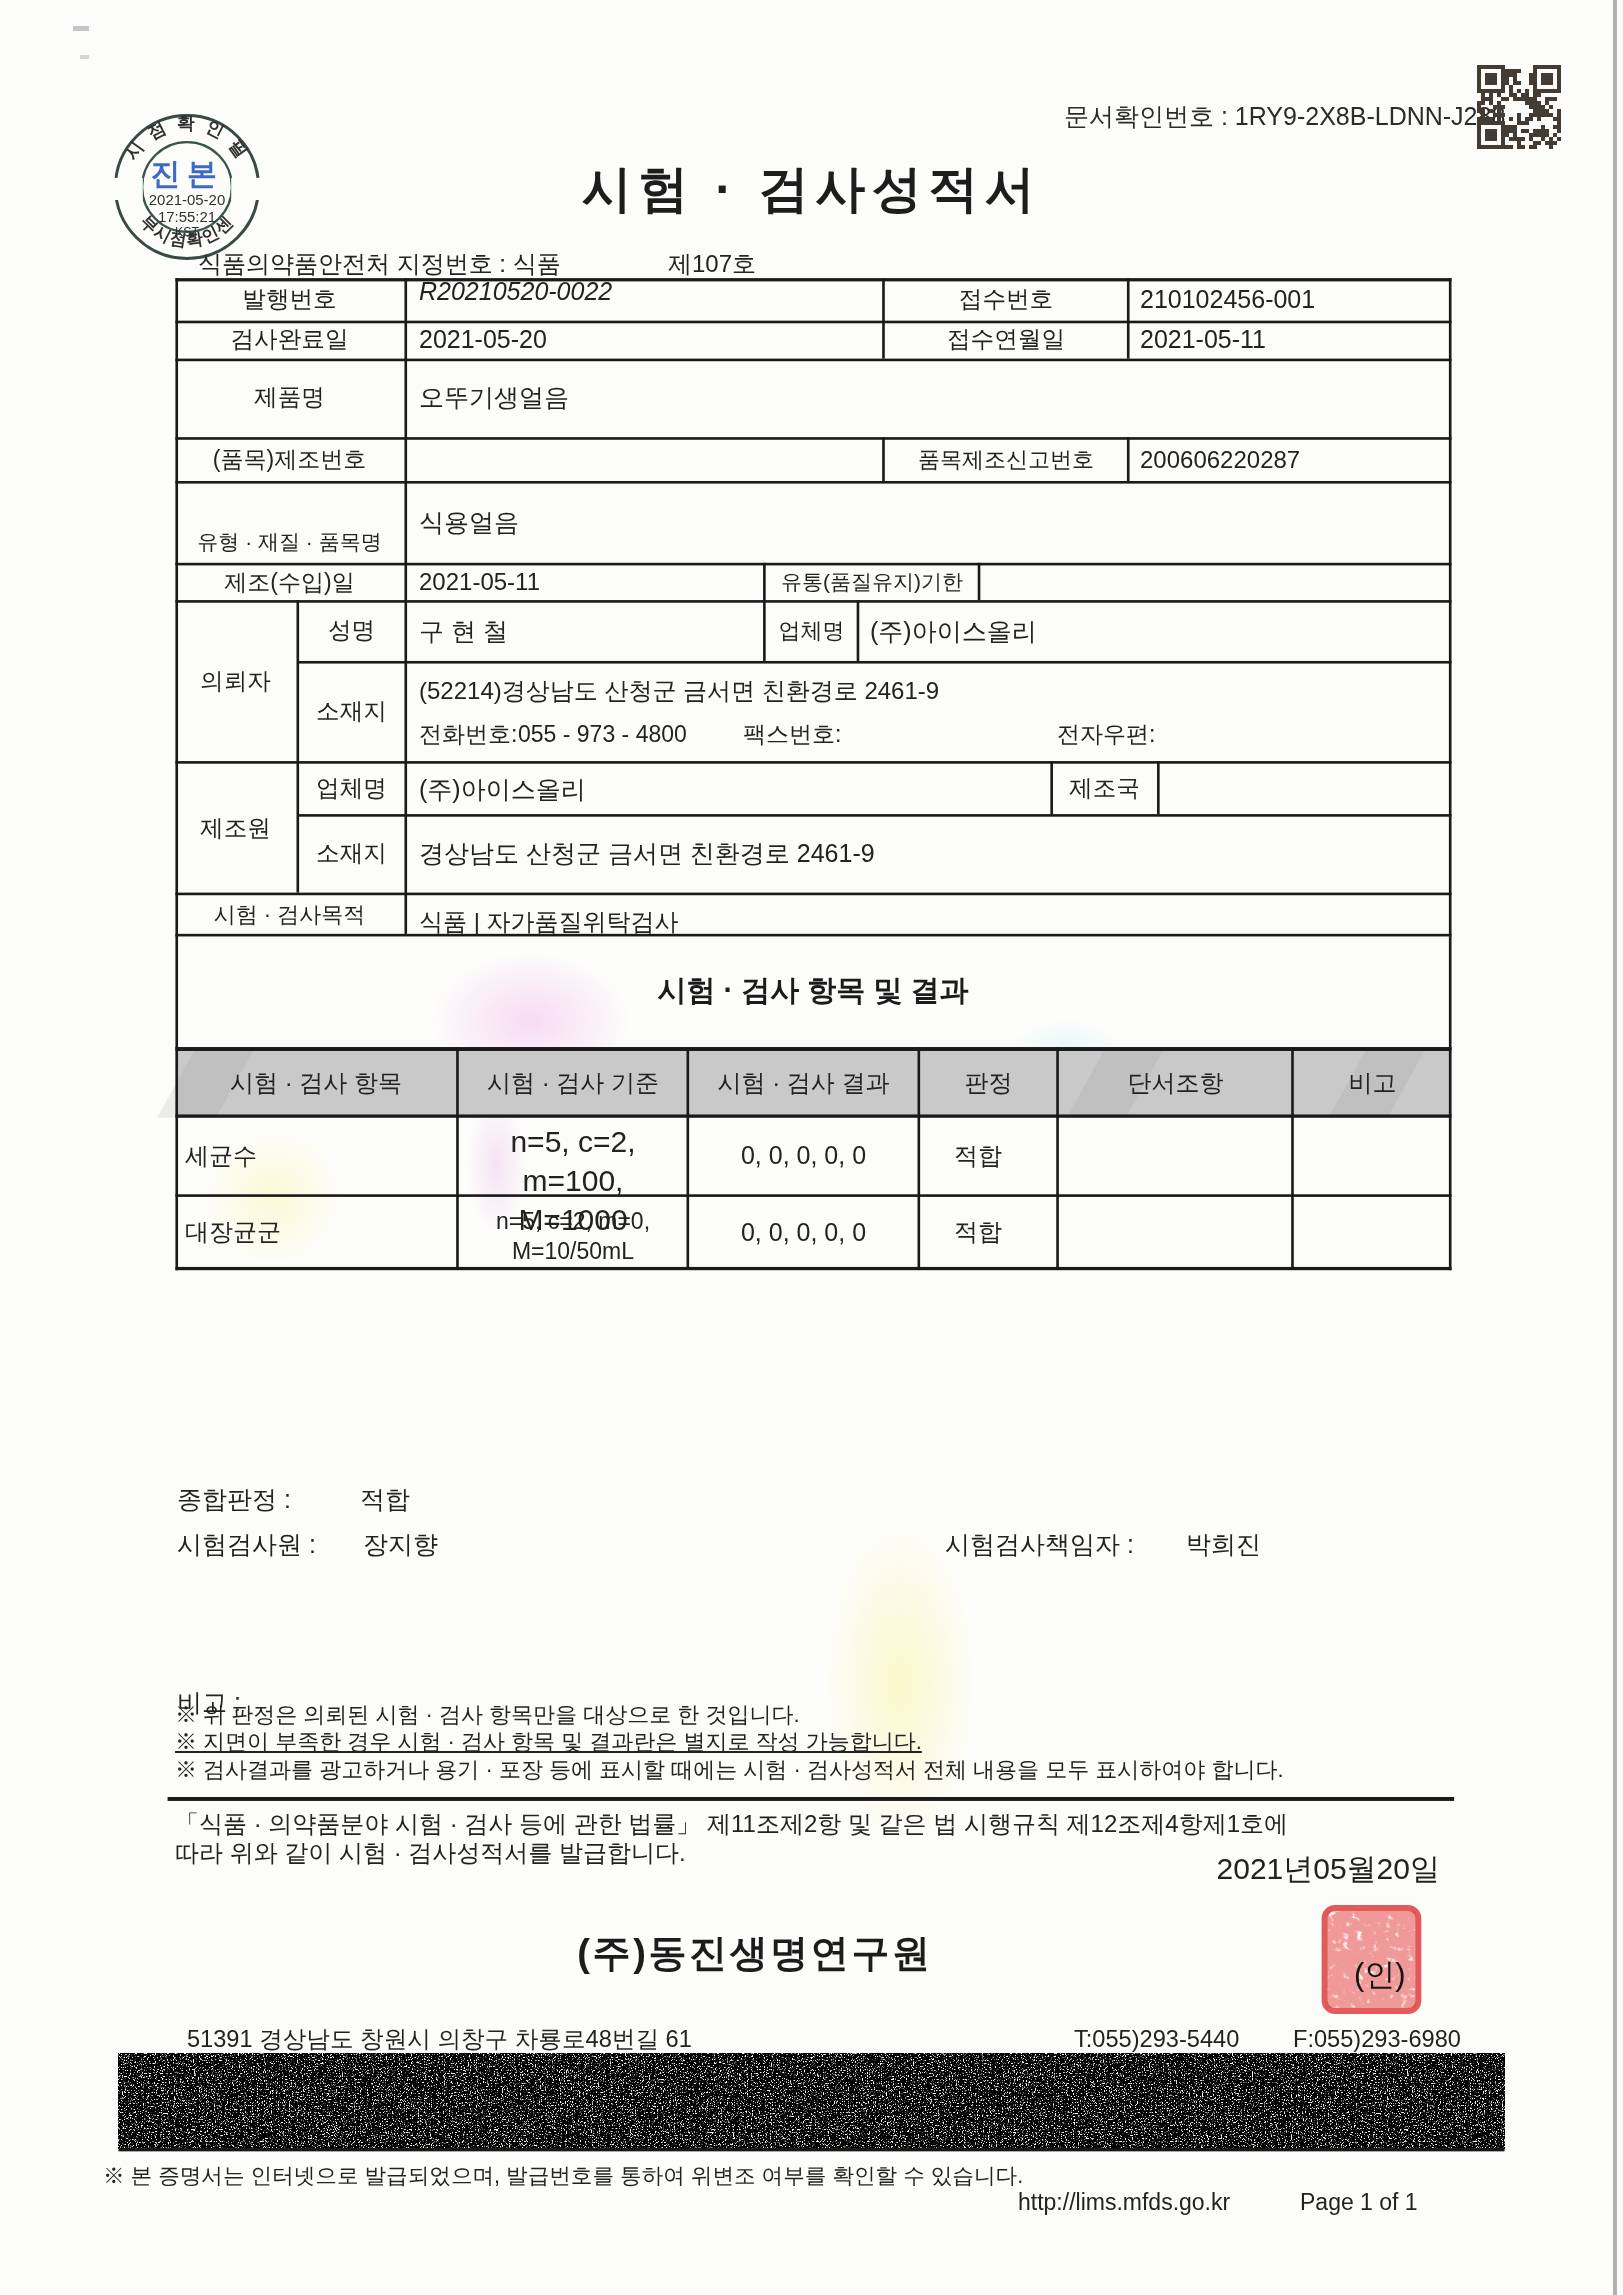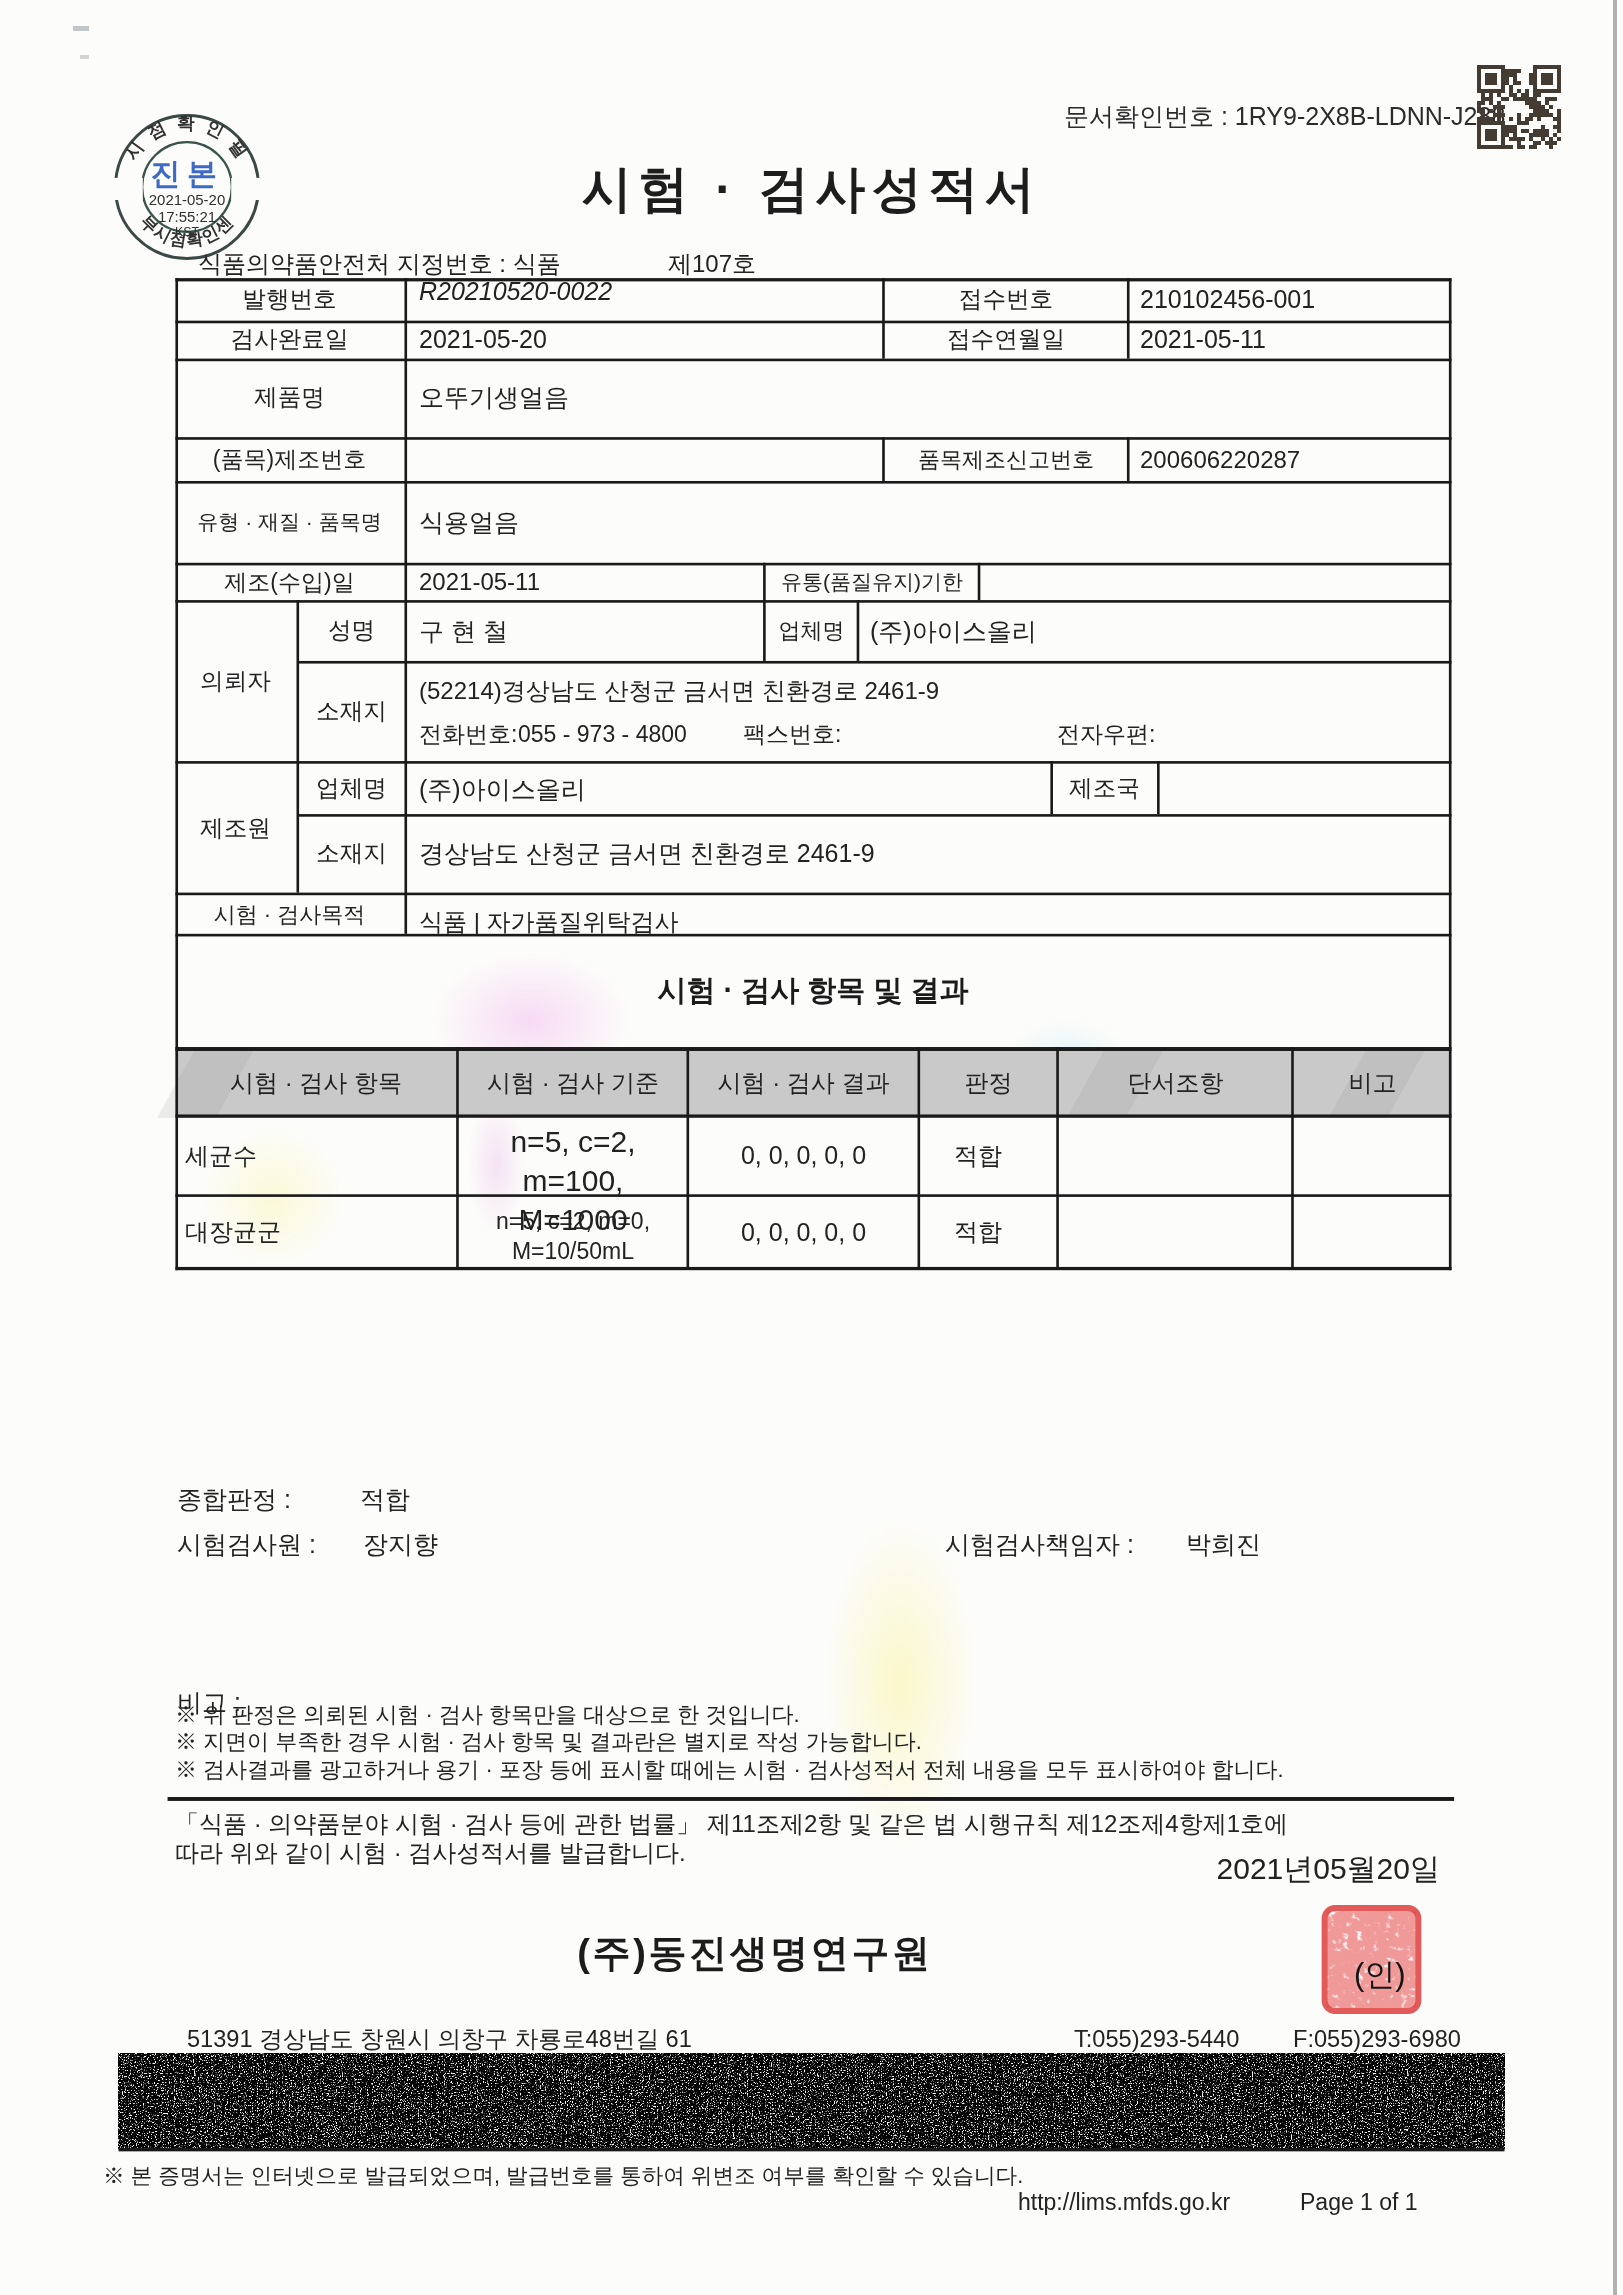--- a/index.html
+++ b/index.html
@@ -366,21 +366,21 @@
   <div class="t c" style="left:885px;top:323px;width:242px;height:33px;font-size:23.6px;">접수연월일</div>
   <div class="t v" style="left:1140px;top:323px;height:33px;font-size:25px;">2021-05-11</div>
 
   <div class="t c" style="left:175px;top:361px;width:229px;height:73px;font-size:23.6px;">제품명</div>
   <div class="t v" style="left:419px;top:361px;height:73px;font-size:25px;">오뚜기생얼음</div>
 
   <div class="t c" style="left:175px;top:440px;width:229px;height:39px;font-size:23px;">(품목)제조번호</div>
   <div class="t c" style="left:885px;top:440px;width:242px;height:39px;font-size:22px;">품목제조신고번호</div>
   <div class="t v" style="left:1140px;top:440px;height:39px;font-size:24px;">200606220287</div>
 
-  <div class="t c" style="left:175px;top:484px;width:229px;height:77px;font-size:21px;">유형 · 재질 · 품목명</div>
+  <div class="t c" style="left:175px;top:504px;width:229px;height:77px;font-size:21px;">유형 · 재질 · 품목명</div>
   <div class="t v" style="left:419px;top:484px;height:77px;font-size:25px;">식용얼음</div>
 
   <div class="t c" style="left:175px;top:566px;width:229px;height:32px;font-size:23px;">제조(수입)일</div>
   <div class="t v" style="left:419px;top:566px;height:32px;font-size:24px;">2021-05-11</div>
   <div class="t c" style="left:766px;top:566px;width:212px;height:32px;font-size:21px;">유통(품질유지)기한</div>
 
   <div class="t c" style="left:175px;top:603px;width:121px;height:158px;font-size:23.6px;">의뢰자</div>
   <div class="t c" style="left:299px;top:603px;width:105px;height:56px;font-size:23.6px;">성명</div>
   <div class="t v" style="left:419px;top:603px;height:56px;font-size:25px;">구 현 철</div>
   <div class="t c" style="left:766px;top:603px;width:91px;height:56px;font-size:22px;">업체명</div>
@@ -425,21 +425,21 @@
 
   <div class="t" style="left:177px;top:1485px;font-size:25px;">종합판정 :</div>
   <div class="t" style="left:360px;top:1485px;font-size:25px;">적합</div>
   <div class="t" style="left:177px;top:1530px;font-size:25px;">시험검사원 :</div>
   <div class="t" style="left:363px;top:1530px;font-size:25px;">장지향</div>
   <div class="t" style="left:945px;top:1530px;font-size:25px;">시험검사책임자 :</div>
   <div class="t" style="left:1186px;top:1530px;font-size:25px;">박희진</div>
   <div class="t" style="left:177px;top:1688px;font-size:25px;">비고 :</div>
 
   <div class="t" style="left:175px;top:1702px;font-size:22px;">※ 위 판정은 의뢰된 시험 · 검사 항목만을 대상으로 한 것입니다.</div>
-  <div class="t" style="left:175px;top:1729px;font-size:22px;">※ 지면이 부족한 경우 시험 · 검사 항목 및 결과란은 별지로 작성 가능합니다.</div>
+  <div class="t" style="left:175px;top:1729px;font-size:22px;text-decoration:underline;">※ 지면이 부족한 경우 시험 · 검사 항목 및 결과란은 별지로 작성 가능합니다.</div>
   <div class="t" style="left:175px;top:1757px;font-size:22px;">※ 검사결과를 광고하거나 용기 · 포장 등에 표시할 때에는 시험 · 검사성적서 전체 내용을 모두 표시하여야 합니다.</div>
 
   <div class="t" style="left:175px;top:1810px;font-size:24px;">「식품 · 의약품분야 시험 · 검사 등에 관한 법률」 제11조제2항 및 같은 법 시행규칙 제12조제4항제1호에</div>
   <div class="t" style="left:175px;top:1839px;font-size:24px;">따라 위와 같이 시험 · 검사성적서를 발급합니다.</div>
   <div class="t" style="left:1047px;top:1852px;width:393px;text-align:right;font-size:30px;">2021년05월20일</div>
 
   <div class="t" style="left:264px;top:1932px;width:982px;text-align:center;font-size:38px;font-weight:600;letter-spacing:2.6px;color:#1c1c1c;">(주)동진생명연구원</div>
 
   <div class="abs" style="left:1320px;top:1903px;">
     <svg width="103" height="113" viewBox="0 0 158 172">

